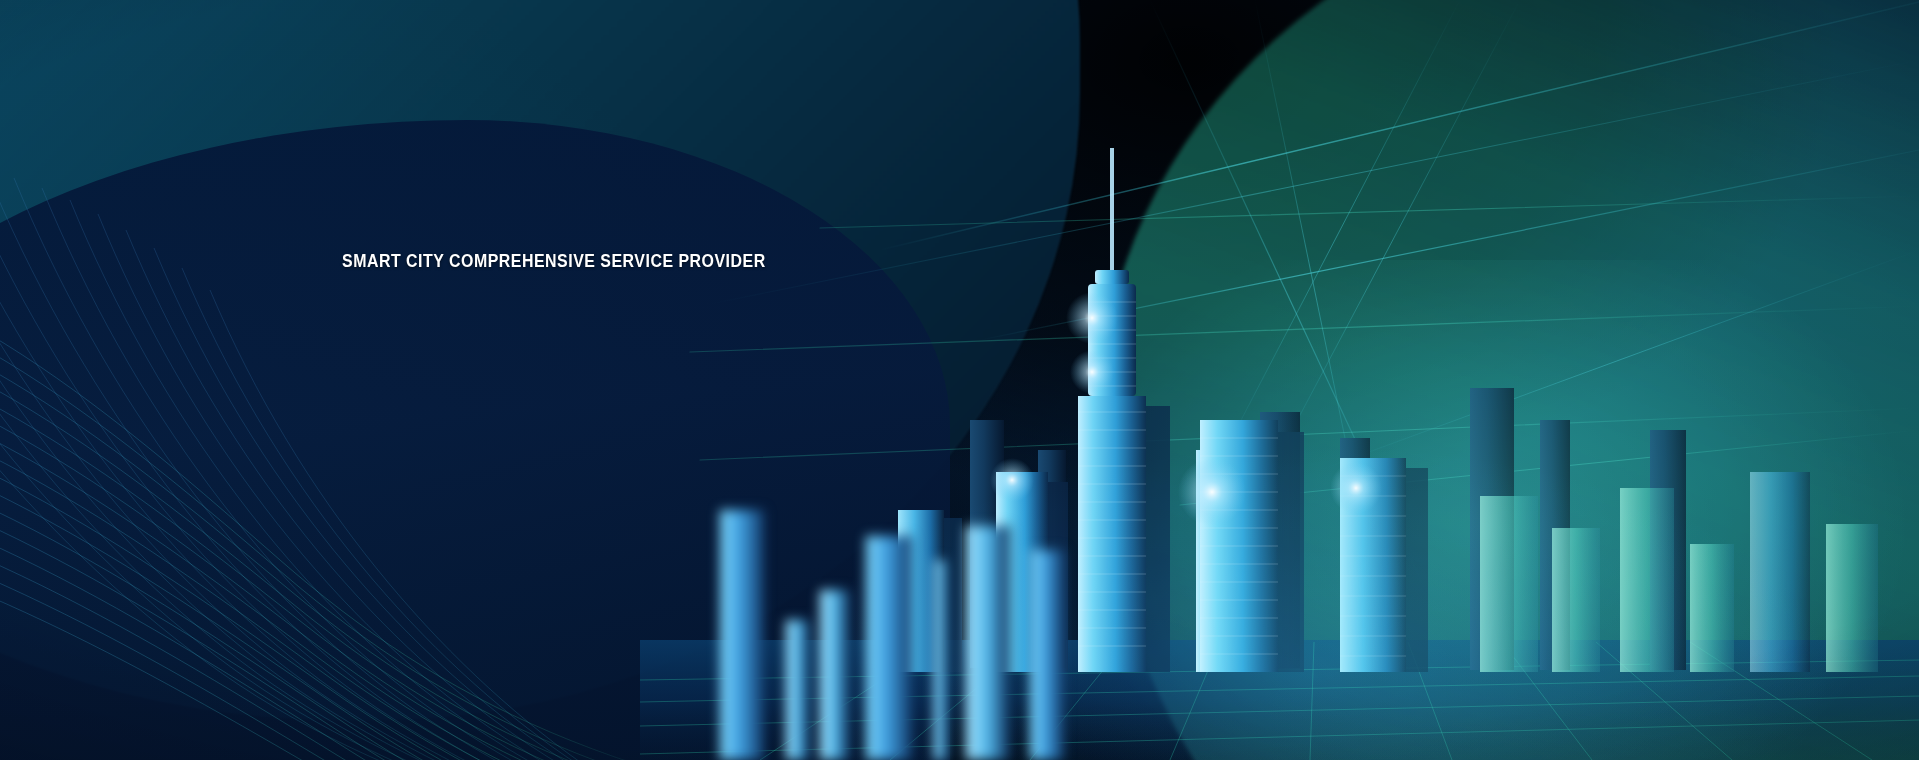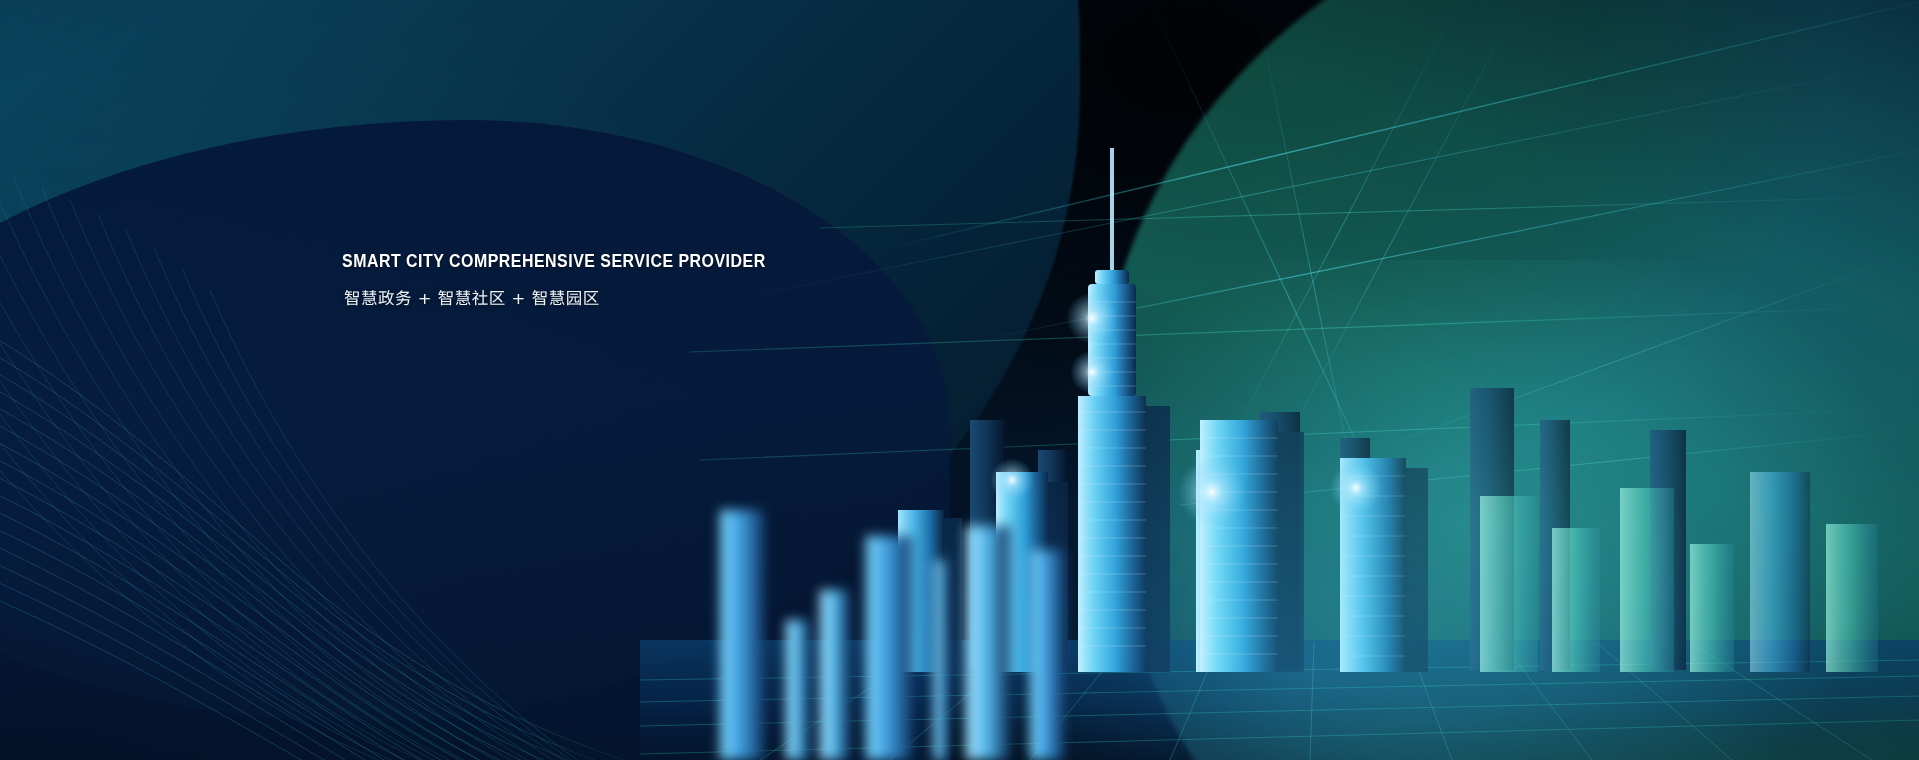--- a/index.html
+++ b/index.html
@@ -414,16 +414,15 @@
       <rect x="276" y="86" width="44" height="234" fill="url(#fgB)"></rect>
       <rect x="340" y="110" width="34" height="210" fill="url(#fgA)"></rect>
     </svg>
   </div>
 
   <div class="green-glow-bottom"></div>
   <div class="vignette"></div>
 
   <div class="copy">
     <p class="eyebrow">SMART CITY COMPREHENSIVE SERVICE PROVIDER</p>
-    <p class="subline">智慧政务 + 智慧社区 + 智慧园区</p>
   </div>
 
 </div>
 
 </body></html>

